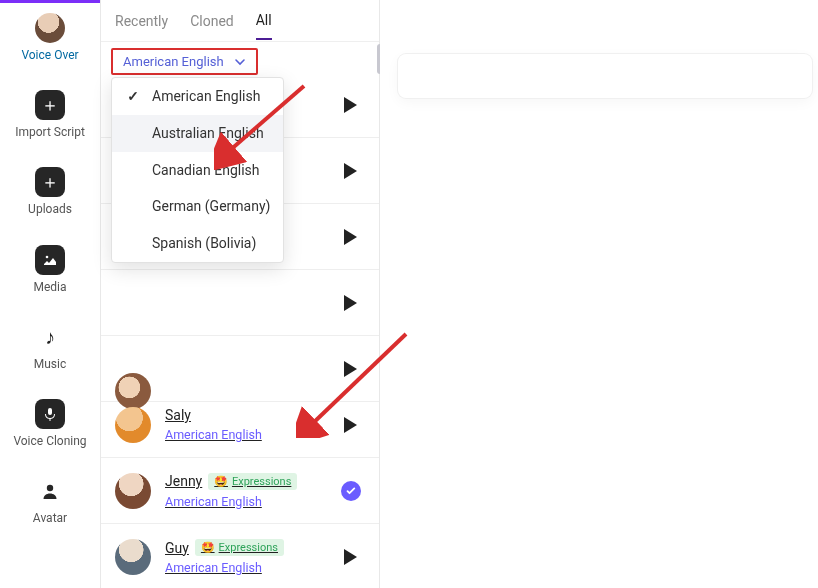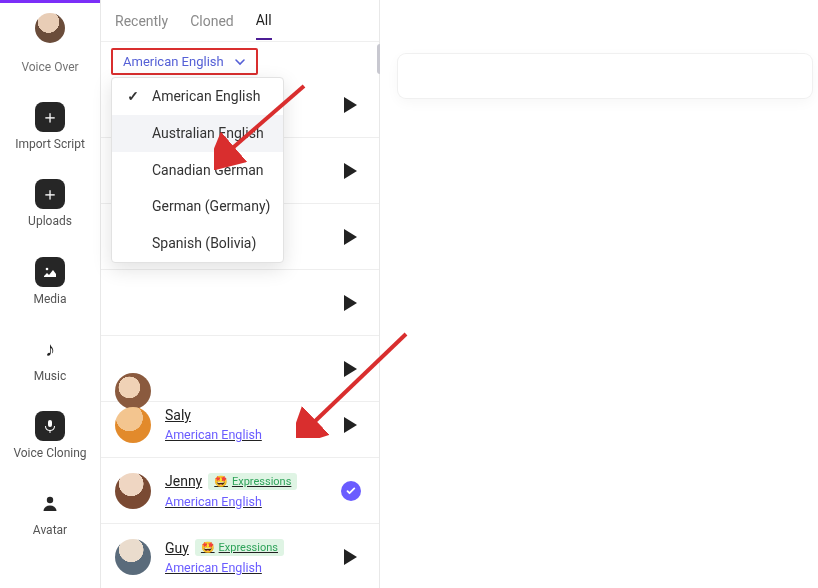--- a/index.html
+++ b/index.html
@@ -5,21 +5,21 @@
   html,body{margin:0;padding:0;font-family:-apple-system,BlinkMacSystemFont,"Segoe UI",Roboto,Helvetica,Arial,sans-serif;background:#fff;color:#222;}
   *{box-sizing:border-box;}
   .app{position:relative;width:818px;height:588px;overflow:hidden;}
   .top-accent{position:absolute;left:0;top:0;width:100px;height:3px;background:#7b2ff8;}
   
   .sidebar{position:absolute;left:0;top:3px;width:100px;height:585px;display:flex;flex-direction:column;align-items:center;padding-top:10px;}
   .sidebar-item{display:flex;flex-direction:column;align-items:center;gap:6px;margin-bottom:28px;width:100%;}
   .sidebar-icon{width:30px;height:30px;display:flex;align-items:center;justify-content:center;}
   .sidebar-icon.box{background:#262626;color:#fff;border-radius:8px;font-size:18px;}
   .sidebar-label{font-size:12px;color:#555;text-align:center;line-height:1.1;}
-  .sidebar-item.active .sidebar-label{color:#737373;margin-top:12px;}
+  .sidebar-item.active .sidebar-label{color:#0369a1;}
   
   .main{position:absolute;left:100px;top:0;width:280px;height:588px;border-left:1px solid #e8e8e8;border-right:1px solid #e8e8e8;}
   .tabs{display:flex;gap:22px;align-items:center;height:42px;padding:0 14px;border-bottom:1px solid #efefef;font-size:14px;}
   .tab{color:#8a8a8a;cursor:pointer;padding:10px 0;}
   .tab.active{color:#222;border-bottom:2px solid #4c1d95;}
   .selector-wrap{padding:6px 10px 0 10px;position:relative;}
   .selector{display:inline-flex;align-items:center;gap:10px;height:27px;padding:0 10px;border:2px solid #d92e2e;color:#5560d6;font-size:13px;border-radius:2px;cursor:pointer;}
   .selector .chev{color:#5560d6;}
   .dropdown{position:absolute;left:10px;top:35px;width:173px;max-height:310px;background:#fff;border:1px solid #e2e2e2;border-radius:4px;box-shadow:0 6px 20px rgba(0,0,0,.12);z-index:40;overflow:hidden;}
   .dropdown .dd-scroll{overflow-y:auto;max-height:310px;}
@@ -143,21 +143,21 @@
         <div class="dd-item">
           <span class="check">✓</span>
           <span class="txt">American English</span>
         </div>
         <div class="dd-item hovered">
           <span class="check"></span>
           <span class="txt">Australian English</span>
         </div>
         <div class="dd-item">
           <span class="check"></span>
-          <span class="txt">Canadian German</span>
+          <span class="txt">Canadian English</span>
         </div>
         <div class="dd-item">
           <span class="check"></span>
           <span class="txt">German (Germany)</span>
         </div>
         <div class="dd-item">
           <span class="check"></span>
           <span class="txt">Spanish (Bolivia)</span>
         </div>
       </div>

